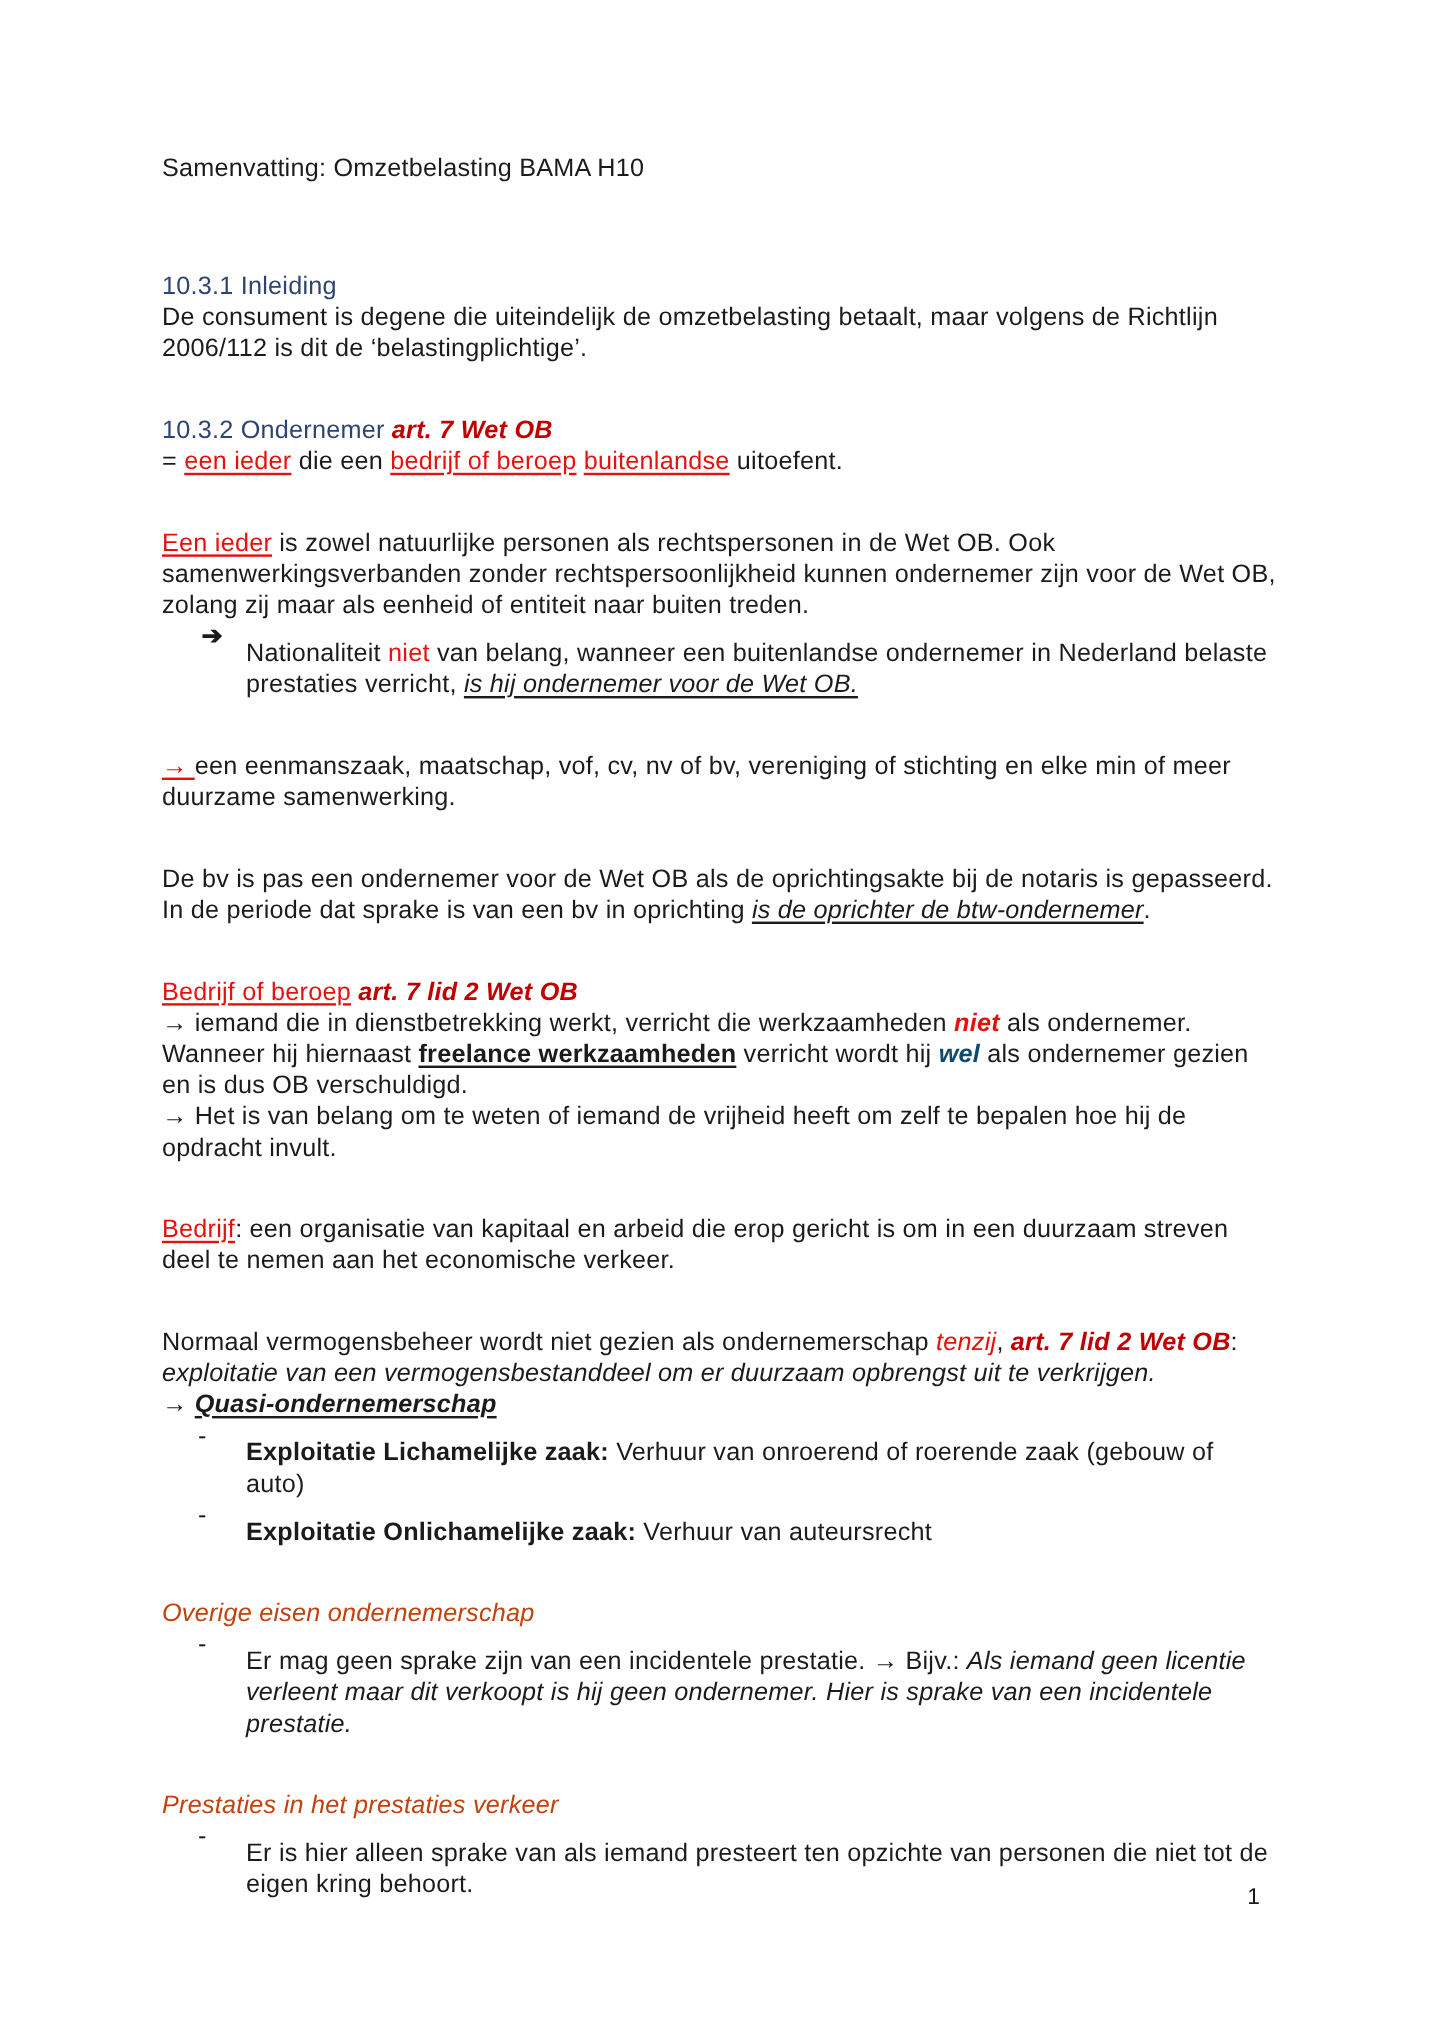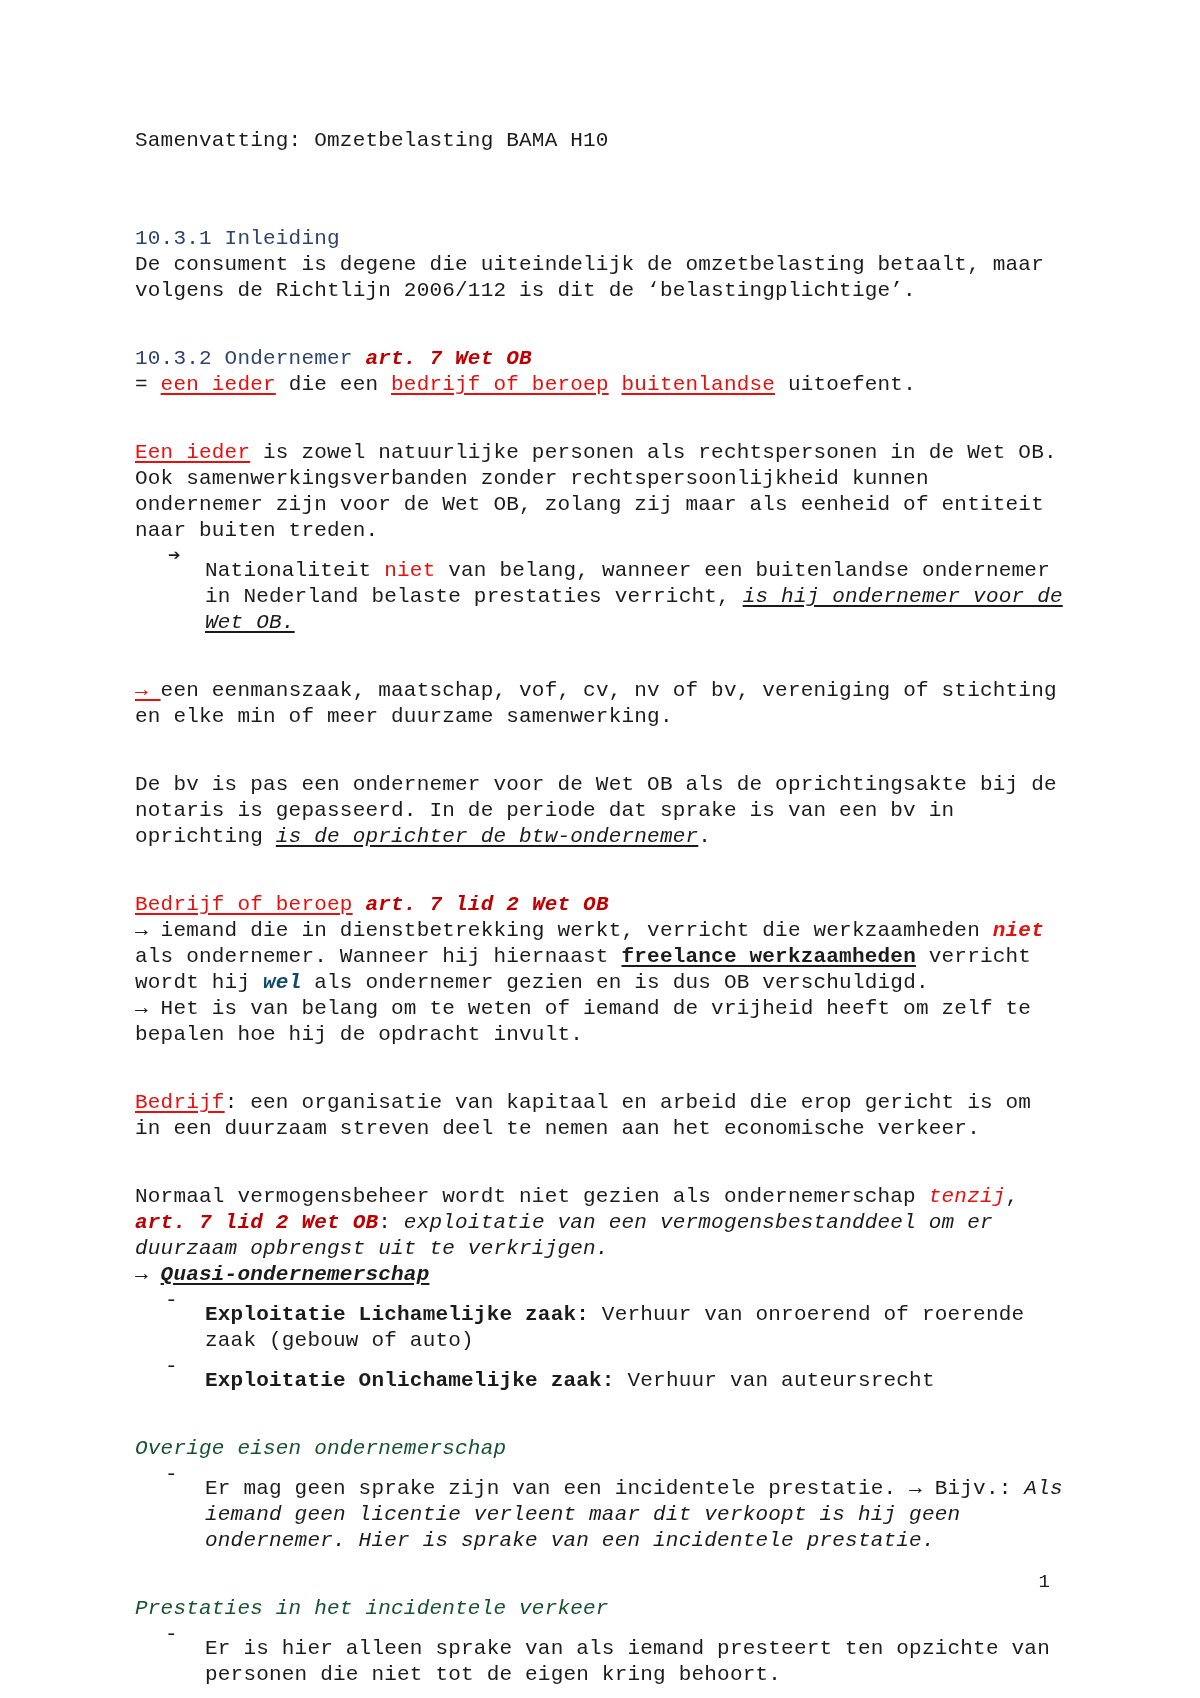--- a/index.html
+++ b/index.html
@@ -5,21 +5,21 @@
   html, body {
     margin: 0;
     padding: 0;
     background: #ffffff;
   }
   .page {
     position: relative;
     width: 1200px;
     height: 1698px;
     background: #ffffff;
-    font-family: Liberation Mono, monospace;
+    font-family: Liberation Sans, sans-serif;
     color: #1b1b1b;
     overflow: hidden;
     border-radius: 30px;
   }
   .doc-body {
     position: absolute;
     left: 135px;
     top: 128px;
     width: 930px;
     font-size: 21px;
@@ -41,21 +41,21 @@
   .li .content { flex: 1; margin-top: 14px; }
 
   
   .run-r    { color: #e8100c; }
   .run-dr   { color: #c00000; }
   .run-g    { color: #0c4a6e; }
   .run-b    { font-weight: bold; }
   .run-i    { font-style: italic; }
   .run-u    { text-decoration: underline; text-underline-offset: 3px; }
   .run-navy { color: #2e4470; }
-  .run-blue { color: #14532d; }
+  .run-blue { color: #c2410c; }
 
   .page-number {
     position: absolute;
     top: 1570px;
     right: 150px;
     font-size: 19px;
     line-height: 24px;
     color: #1b1b1b;
   }
 </style>
@@ -88,20 +88,20 @@
       </div>
       <div class="li ">
         <span class="bullet dash">-</span>
         <span class="content"><span class="run-b">Exploitatie Onlichamelijke zaak:</span><span> Verhuur van auteursrecht</span></span>
       </div>
       <p class="para gap"><span class="run-blue run-i">Overige eisen ondernemerschap</span></p>
       <div class="li ">
         <span class="bullet dash">-</span>
         <span class="content"><span>Er mag geen sprake zijn van een incidentele prestatie. → Bijv.: </span><span class="run-i">Als iemand geen licentie verleent maar dit verkoopt is hij geen ondernemer. Hier is sprake van een incidentele prestatie.</span></span>
       </div>
-      <p class="para gap"><span class="run-blue run-i">Prestaties in het incidentele verkeer</span></p>
+      <p class="para gap"><span class="run-blue run-i">Prestaties in het prestaties verkeer</span></p>
       <div class="li ">
         <span class="bullet dash">-</span>
         <span class="content"><span>Er is hier alleen sprake van als iemand presteert ten opzichte van personen die niet tot de eigen kring behoort.</span></span>
       </div>
     </div>
   <div class="page-number">1</div>
 </div>
 
 </body></html>

